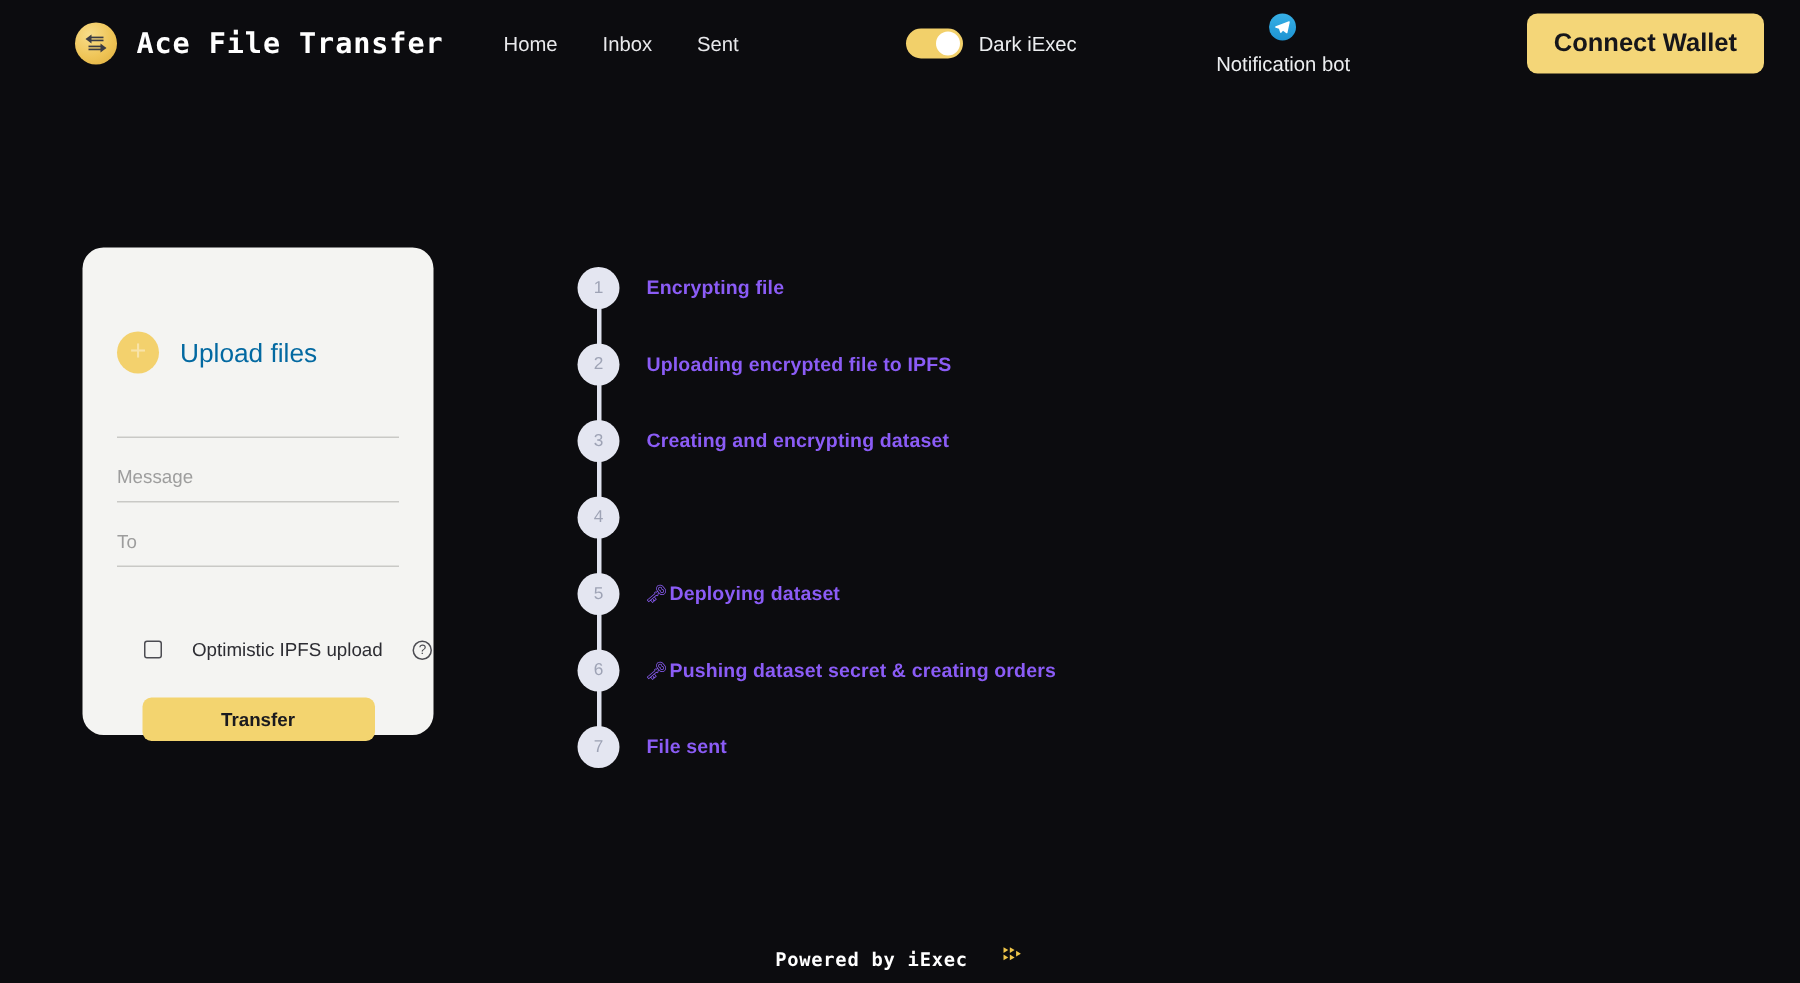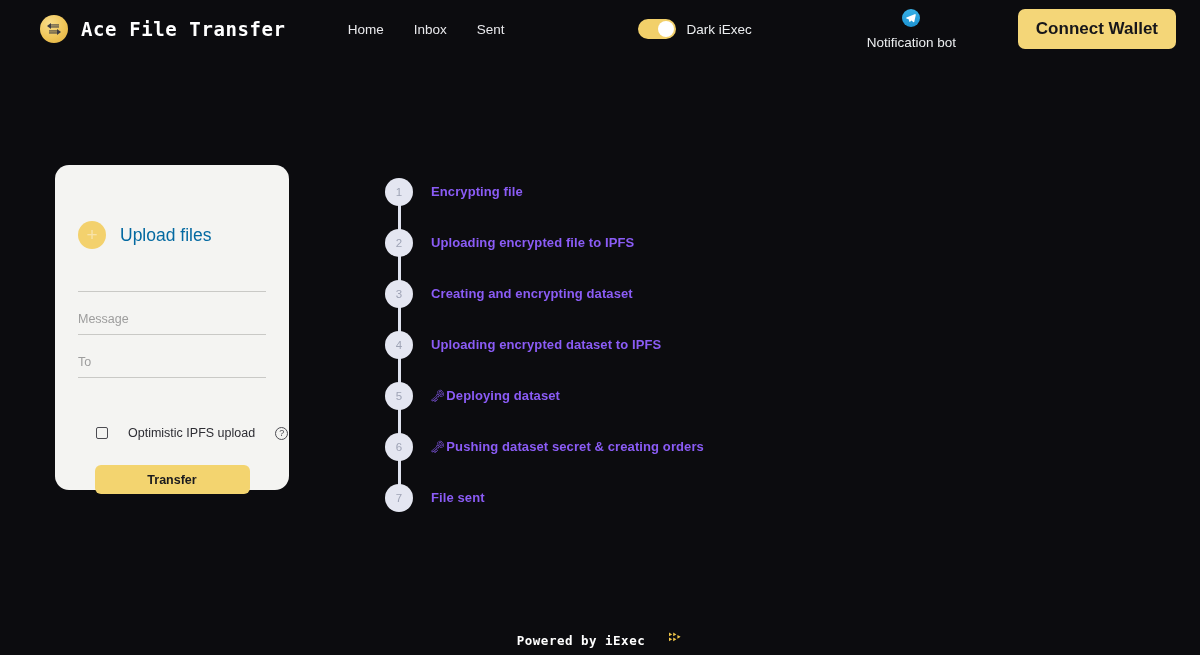--- a/index.html
+++ b/index.html
@@ -18,22 +18,21 @@
   }
 
   
   .navbar {
     position: absolute;
     top: 0; left: 0;
     width: 1200px;
     height: 58px;
     display: flex;
     align-items: center;
-    padding: 0 24px 0 40px;
-    gap: 22px;
+    padding: 0 24px 0 50px;
   }
 
   .brand {
     display: flex;
     align-items: center;
     gap: 13px;
   }
 
   .brand-logo {
     width: 28px;
@@ -442,23 +441,20 @@
     </div>
     <div class="step-label">
       <span class="step-glyph"></span><span>Creating and encrypting dataset</span>
     </div>
   </div>
 
   <div class="step">
     <div class="step-marker">
       <div class="step-circle">4</div>
       <div class="step-line"></div>
-    </div>
-    <div class="step-label">
-      <span class="step-glyph"></span><span>Uploading encrypted dataset to IPFS</span>
     </div>
   </div>
 
   <div class="step">
     <div class="step-marker">
       <div class="step-circle">5</div>
       <div class="step-line"></div>
     </div>
     <div class="step-label">
       <span class="step-glyph">🗝</span><span>Deploying dataset</span>

